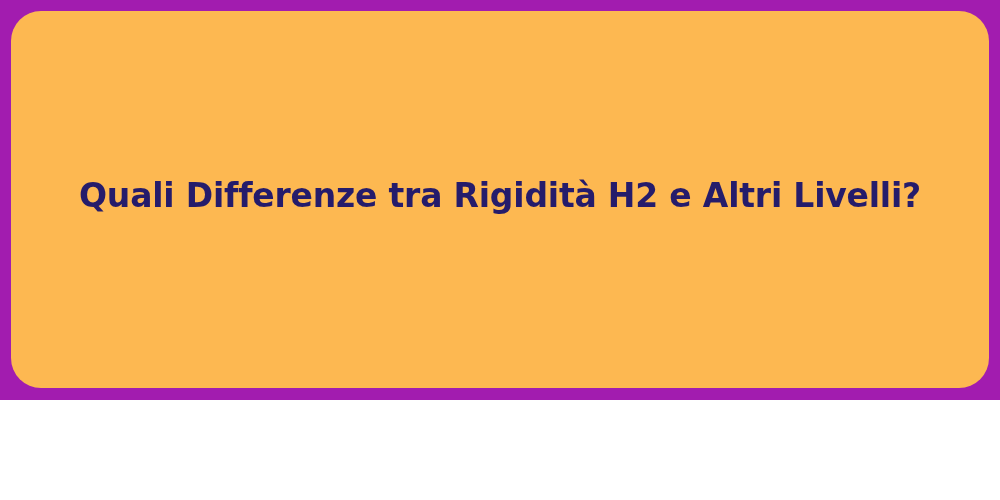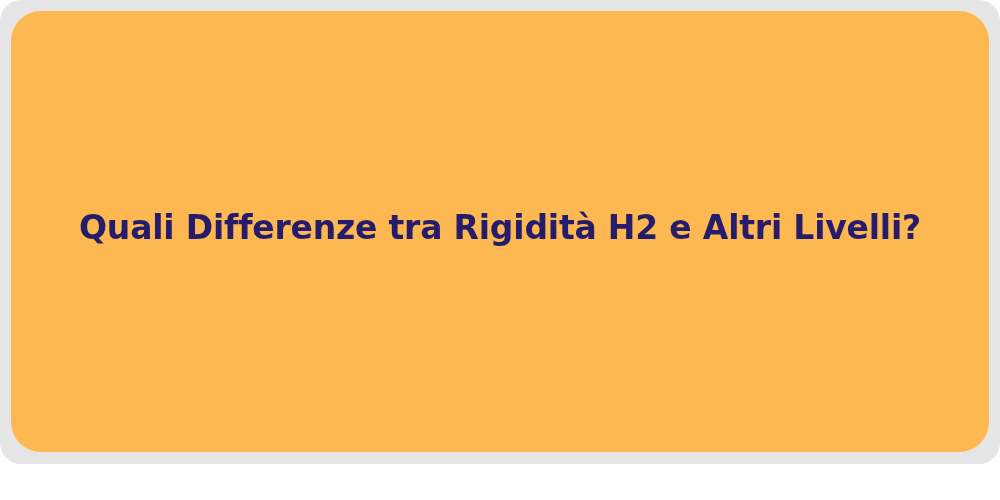--- a/index.html
+++ b/index.html
@@ -12,24 +12,23 @@
     height: 500px;
     overflow: hidden;
     font-family: "DejaVu Sans", sans-serif;
   }
 
   
   .canvas {
     position: relative;
     box-sizing: border-box;
     width: 1000px;
-    height: 464px;
-    background: #e5e5e5;
+    height: 400px;
+    background: #a21caf;
     padding: 11px 11px 12px 11px;
-    border-radius: 21px;
   }
 
   
   .card {
     box-sizing: border-box;
     width: 100%;
     height: 100%;
     background: #fdb851;
     border-radius: 30px;
     position: relative;

